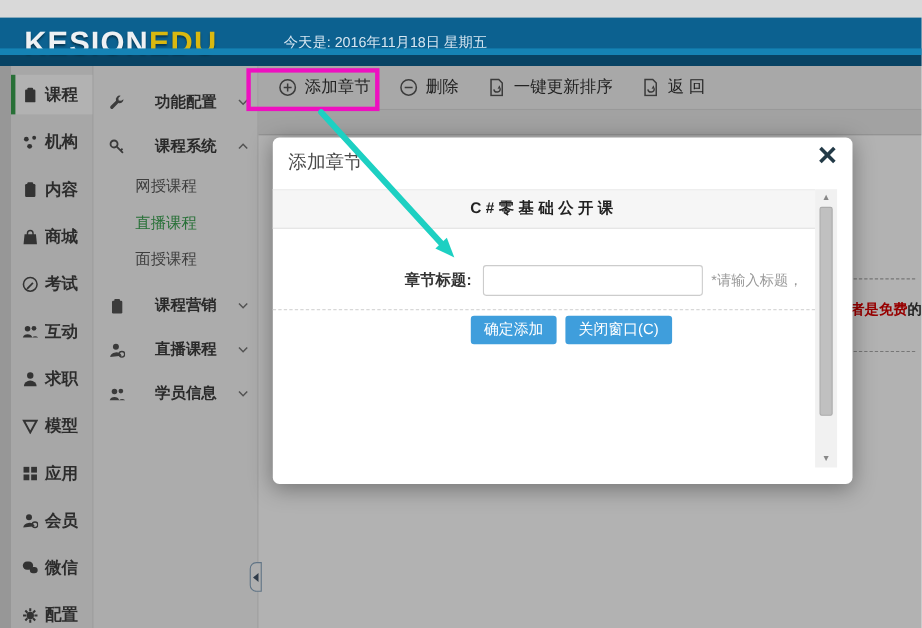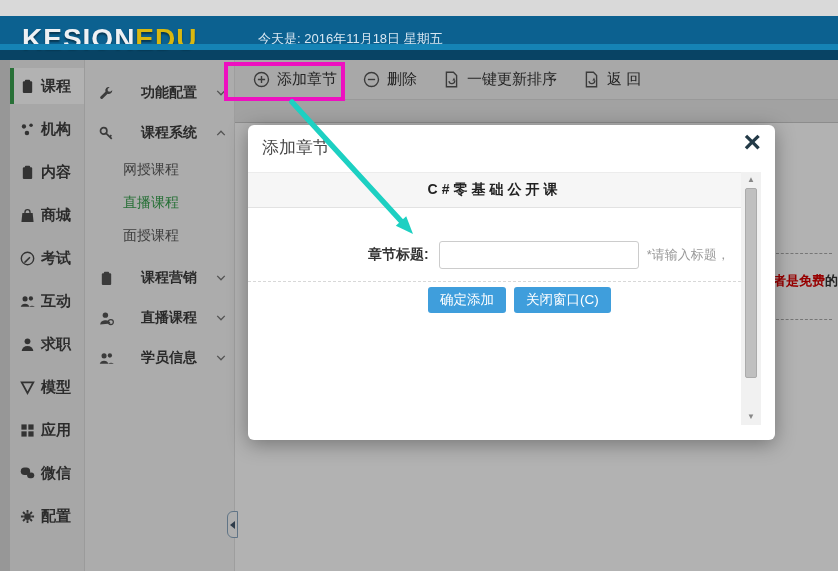--- a/index.html
+++ b/index.html
@@ -223,20 +223,26 @@
         <span class="lb">模型</span>
       </div>
     <div class="sb1-item">
         <svg class="ic">
           <use href="#s-grid"></use>
         </svg>
         <span class="lb">应用</span>
       </div>
     <div class="sb1-item">
         <svg class="ic">
+          <use href="#s-person-badge"></use>
+        </svg>
+        <span class="lb">会员</span>
+      </div>
+    <div class="sb1-item">
+        <svg class="ic">
           <use href="#s-chat"></use>
         </svg>
         <span class="lb">微信</span>
       </div>
     <div class="sb1-item">
         <svg class="ic">
           <use href="#s-gear"></use>
         </svg>
         <span class="lb">配置</span>
       </div>

